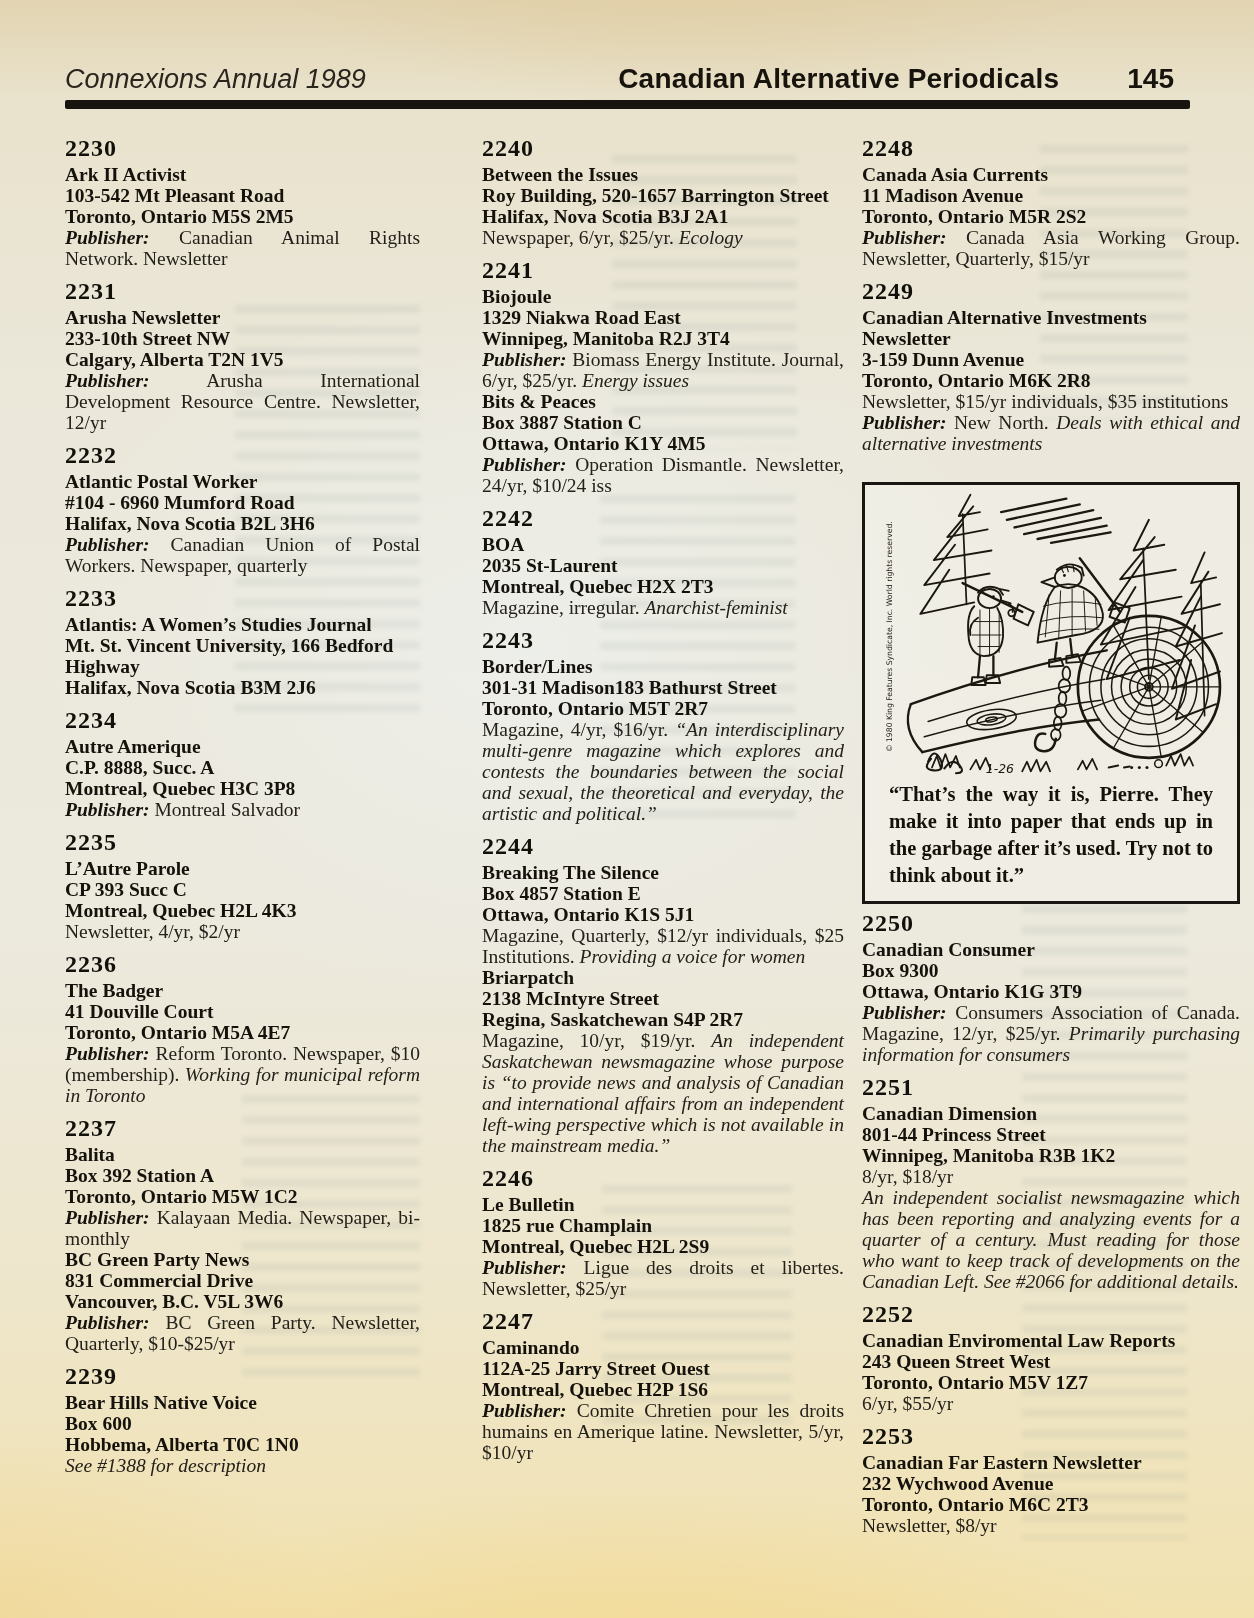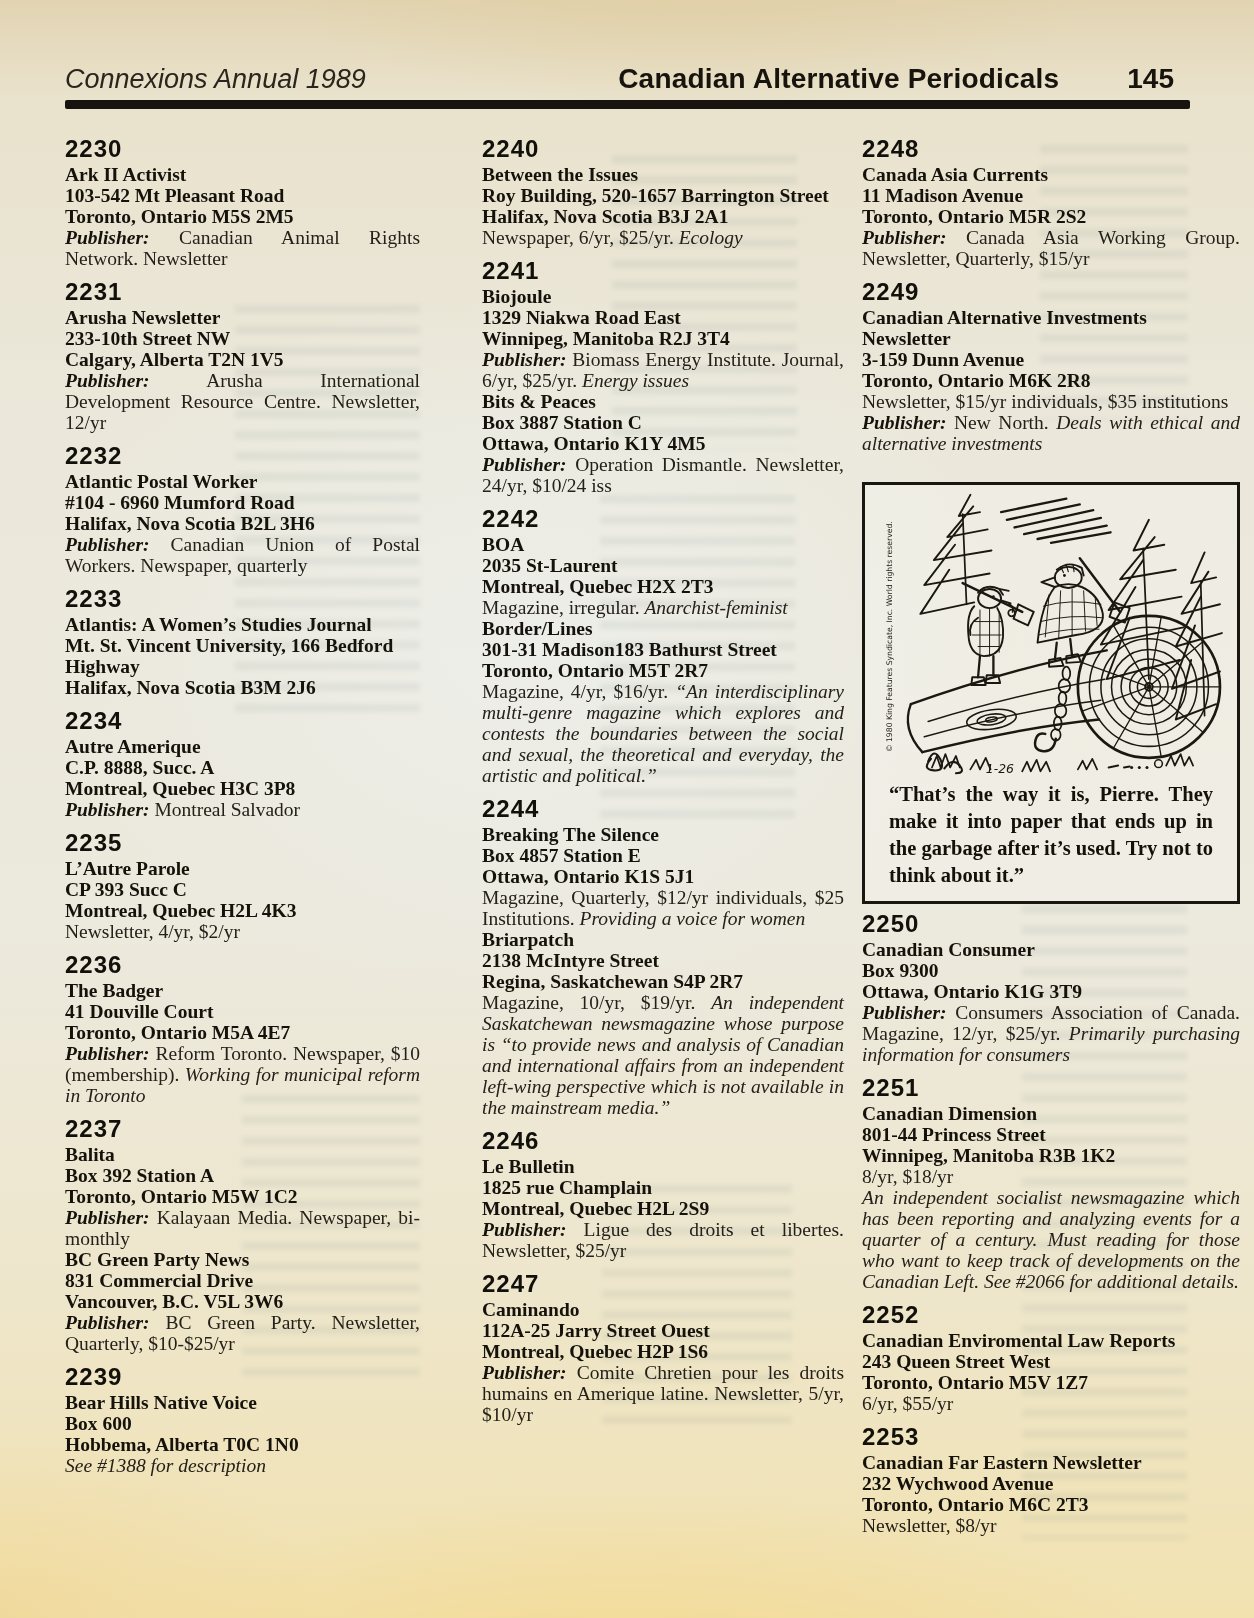--- a/index.html
+++ b/index.html
@@ -35,21 +35,21 @@
   .page-number{font-family:"Liberation Sans",sans-serif;font-weight:bold;font-size:28px;color:#17130d;}
   .rule{position:absolute;left:65px;right:64px;top:100px;height:9px;background:#17140f;border-radius:2px;}
 
   .columns{position:absolute;left:65px;top:134px;display:flex;gap:18px;}
   .col{display:block;}
   .col1{width:355px;}
   .col2{width:362px;margin-left:44px;}
   .col3{width:378px;}
 
   .entry{margin:0;}
-  .entry-number{font-family:Liberation Sans, sans-serif;font-weight:bold;font-size:24px;line-height:25px;
+  .entry-number{font-family:Liberation Serif, serif;font-weight:bold;font-size:24px;line-height:25px;
     letter-spacing:1px;color:#11100a;margin-top:10px;margin-bottom:3px;}
   .entry:first-child .entry-number{margin-top:2px;}
   .bold-line{font-weight:bold;font-size:19.5px;line-height:21px;color:#15120c;}
   .body-par{font-size:19.5px;line-height:21px;text-align:justify;color:#24201a;}
   .seg-b{font-weight:bold;color:#15120c;font-style:italic;}
   .seg-i{font-style:italic;}
 
   .cartoon{border:3px solid #1a1712;margin:28px 0 7px;padding:6px 4px 6px;background:rgba(255,255,255,0.22);}
   .cartoon-svg{display:block;width:100%;height:288px;}
   .cartoon-caption{font-weight:bold;font-size:20.5px;line-height:27px;text-align:justify;
@@ -170,20 +170,21 @@
           <div class="body-par"><span class="seg-b">Publisher:</span><span class="seg-r"> Operation Dismantle. Newsletter, 24/yr, $10/24 iss</span></div>
         </div>
         <div class="entry">
           <div class="entry-number">2242</div>
           <div class="bold-line">BOA</div>
           <div class="bold-line">2035 St-Laurent</div>
           <div class="bold-line">Montreal, Quebec H2X 2T3</div>
           <div class="body-par"><span class="seg-r">Magazine, irregular. </span><span class="seg-i">Anarchist-feminist</span></div>
         </div>
         <div class="entry">
+          <div class="entry-number">2243</div>
           <div class="bold-line">Border/Lines</div>
           <div class="bold-line">301-31 Madison183 Bathurst Street</div>
           <div class="bold-line">Toronto, Ontario M5T 2R7</div>
           <div class="body-par"><span class="seg-r">Magazine, 4/yr, $16/yr. </span><span class="seg-i">“An interdisciplinary multi-genre magazine which explores and contests the boundaries between the social and sexual, the theoretical and everyday, the artistic and political.”</span></div>
         </div>
         <div class="entry">
           <div class="entry-number">2244</div>
           <div class="bold-line">Breaking The Silence</div>
           <div class="bold-line">Box 4857 Station E</div>
           <div class="bold-line">Ottawa, Ontario K1S 5J1</div>

